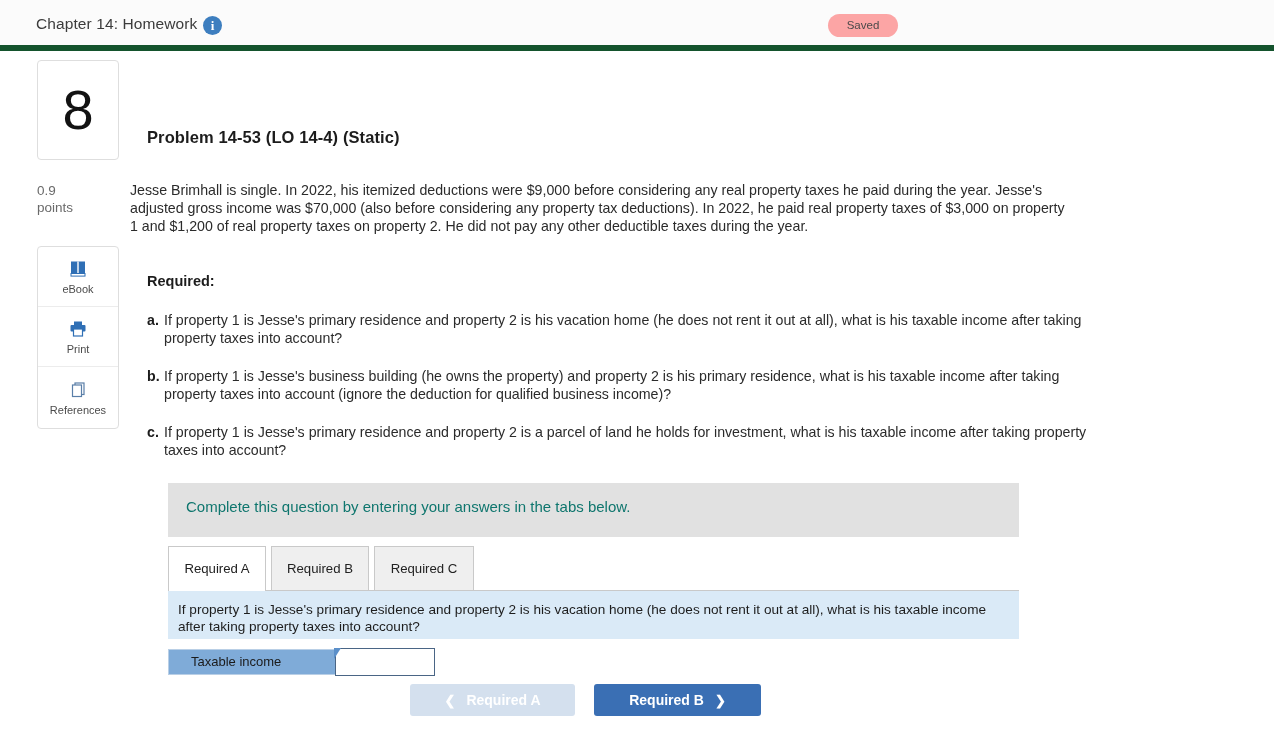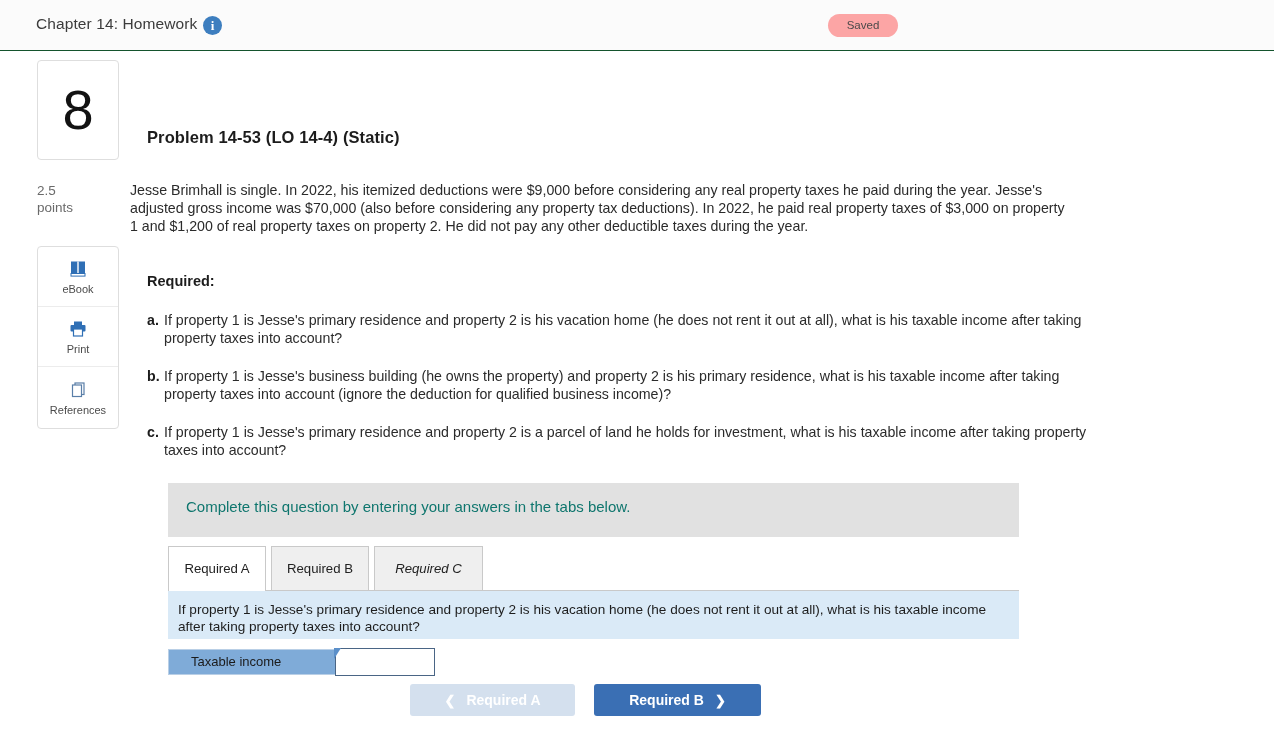--- a/index.html
+++ b/index.html
@@ -9,21 +9,21 @@
     background: #ffffff;
     font-family: "Liberation Sans", sans-serif;
     overflow: hidden;
   }
 
   
   #header {
     position: absolute; left: 0; top: 0;
     width: 1274px; height: 51px;
     background: #fbfbfb;
-    border-bottom: 1px solid #14532d;
+    border-bottom: 6px solid #14532d;
   }
   #header-title {
     position: absolute; left: 36px; top: 15px;
     font-size: 15.5px; color: #3c3c3c; letter-spacing: .1px;
   }
   #info-icon {
     position: absolute; left: 203px; top: 16px;
     width: 19px; height: 19px; border-radius: 50%;
     background: #3d7ebf;
     color: #ffffff; font-size: 13px; font-weight: bold;
@@ -120,21 +120,21 @@
     text-align: center; line-height: 43px;
     cursor: pointer;
   }
   .tab.active {
     background: #ffffff;
     border-bottom: 1px solid #ffffff;
     height: 46px;
   }
   #tab-a { left: 0px;   width: 98px; }
   #tab-b { left: 103px; width: 98px; }
-  #tab-c { left: 206px; width: 109px; font-style: italic; }
+  #tab-c { left: 206px; width: 100px; }
 
   #q-banner {
     position: absolute; left: 168px; top: 591px;
     width: 851px; height: 48px;
     background: #daeaf7;
   }
   #q-banner-text {
     position: absolute; left: 10px; top: 10px; width: 828px;
     font-size: 13.6px; line-height: 17px; color: #1d1d1d;
   }
@@ -196,21 +196,21 @@
   <div id="header-title">Chapter 14: Homework</div>
   <div id="info-icon">i</div>
   <div id="saved-badge">Saved</div>
 </div>
 
 <div id="qnum-box">
   <div id="qnum">8</div>
 </div>
 
 <div id="points-block">
-  <div>2.5</div>
+  <div>0.9</div>
   <div>points</div>
 </div>
 
 <div id="tools-box">
 
   <div class="tool">
     <span class="tool-ico">
       <svg width="20" height="20" viewBox="0 0 20 20">
         <rect x="3" y="2.5" width="14" height="12" fill="#2f6fb5"></rect>
         <rect x="9.3" y="2.5" width="1.4" height="12" fill="#ffffff"></rect>

